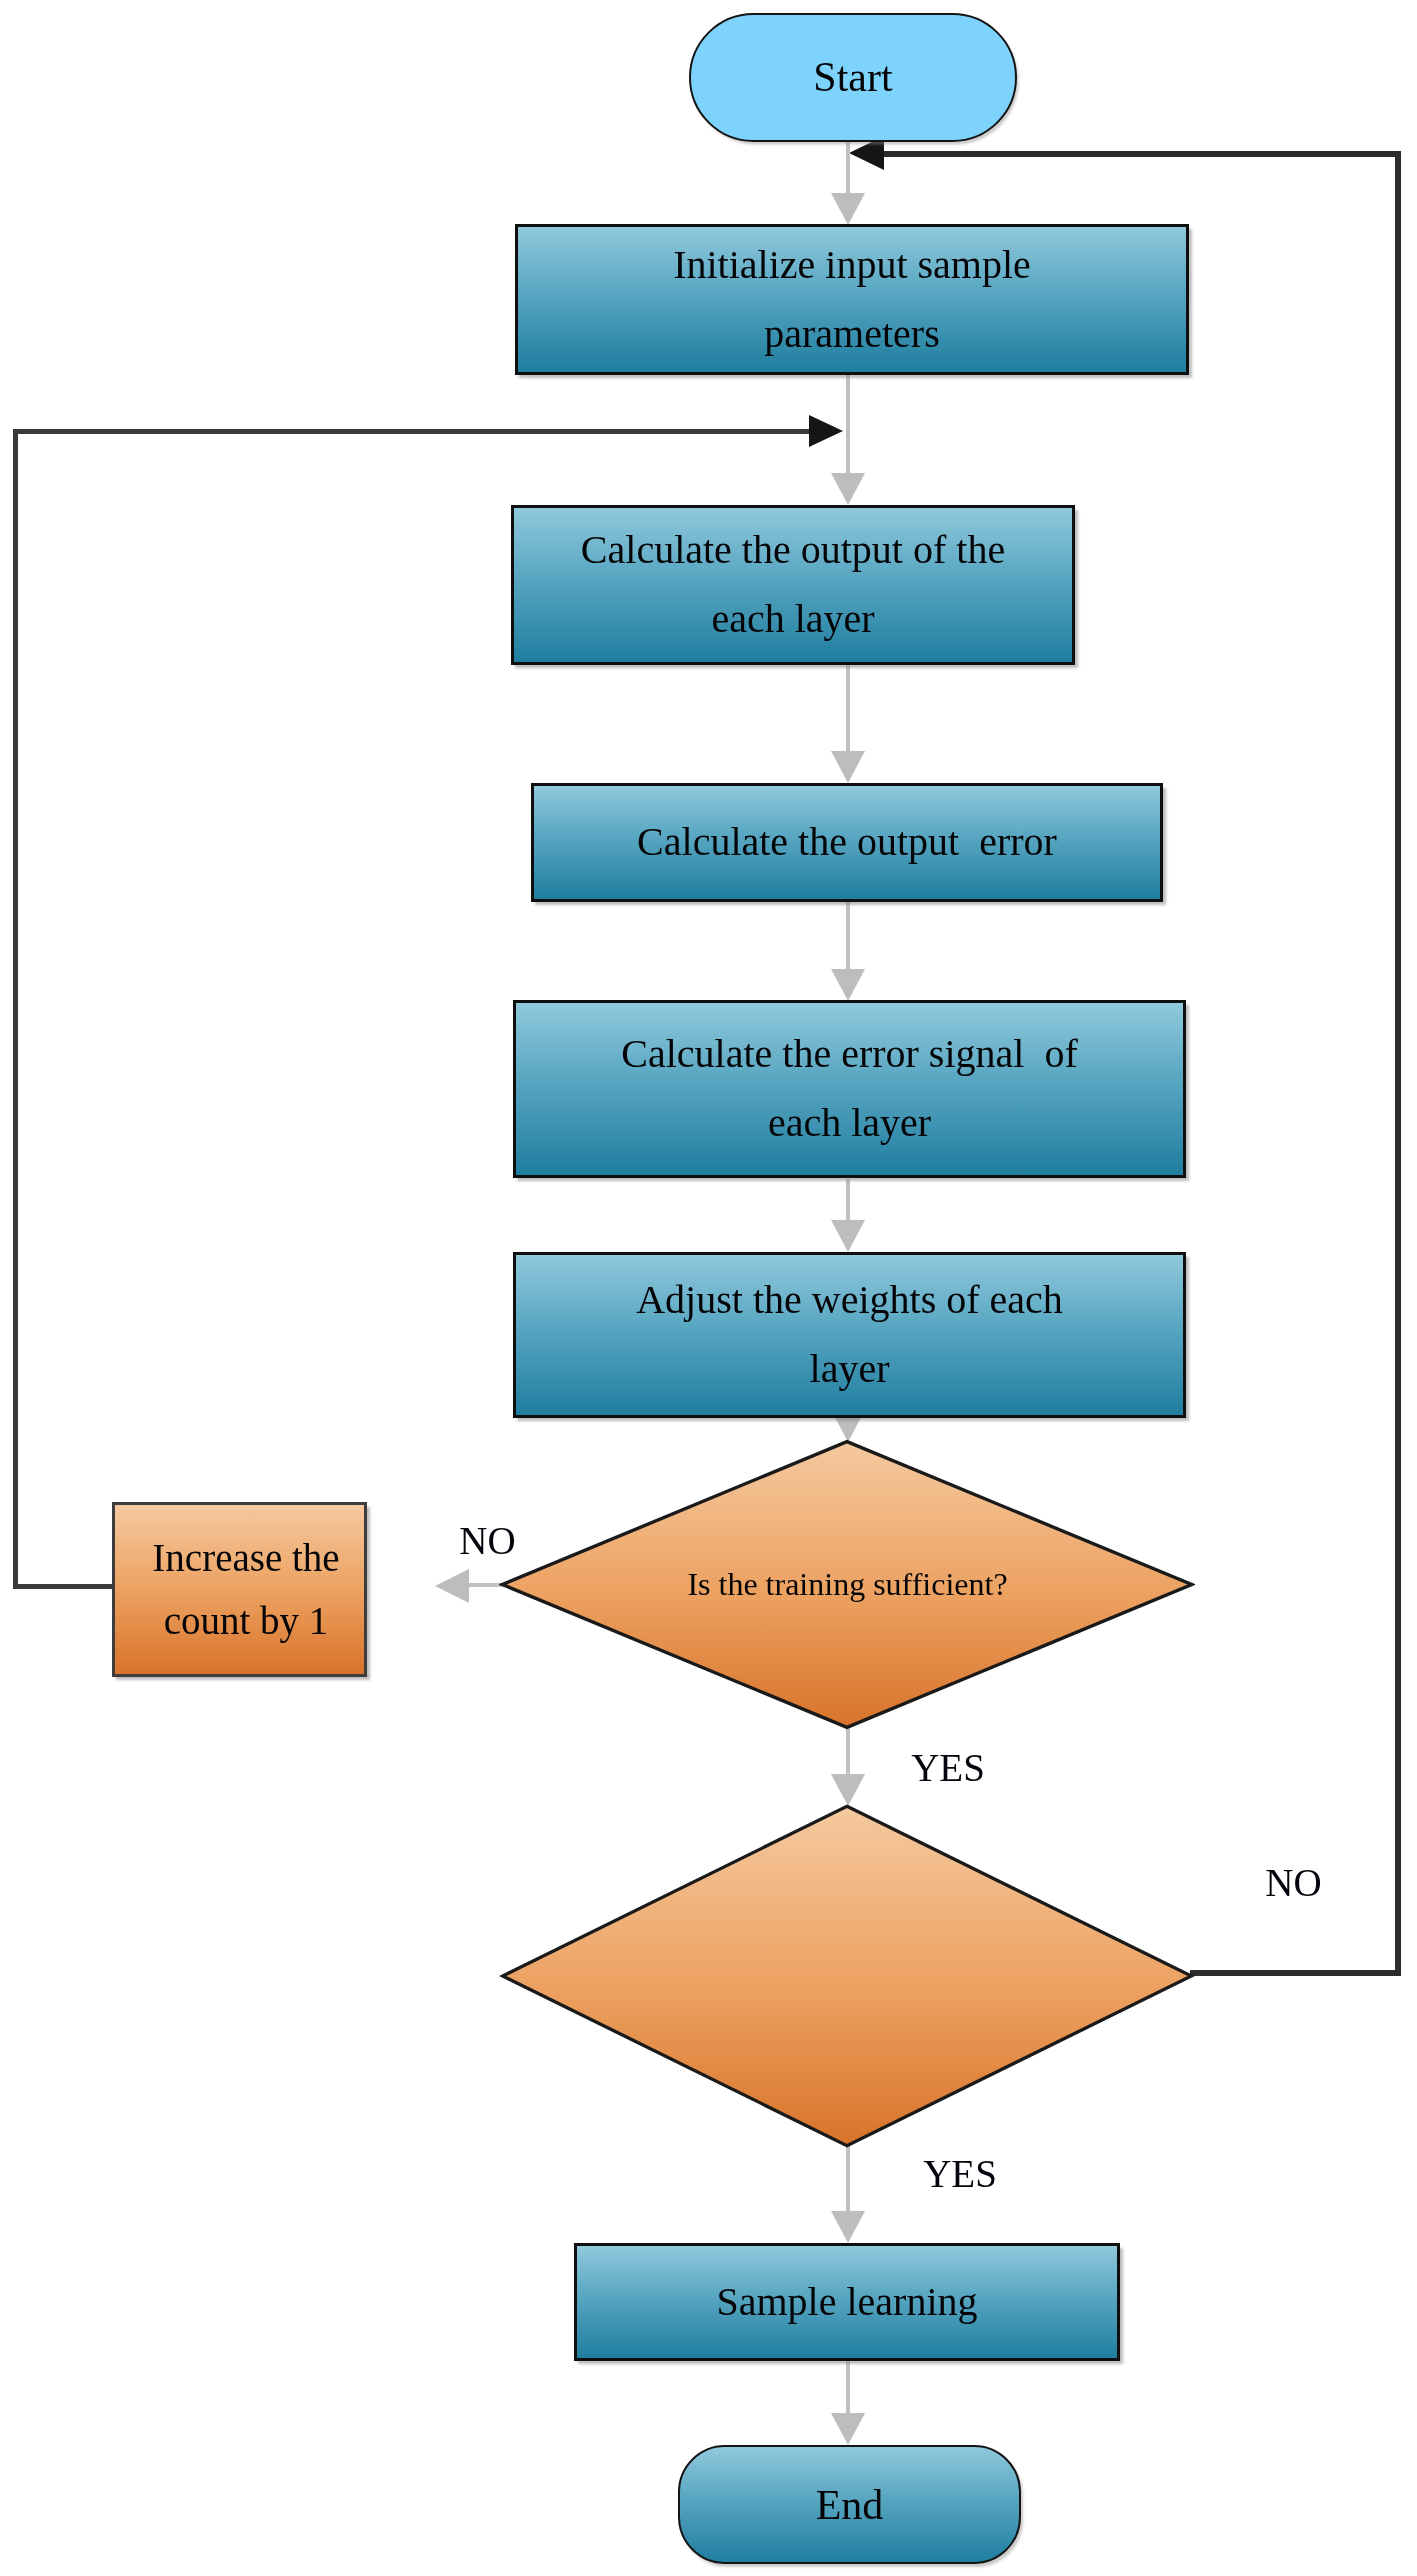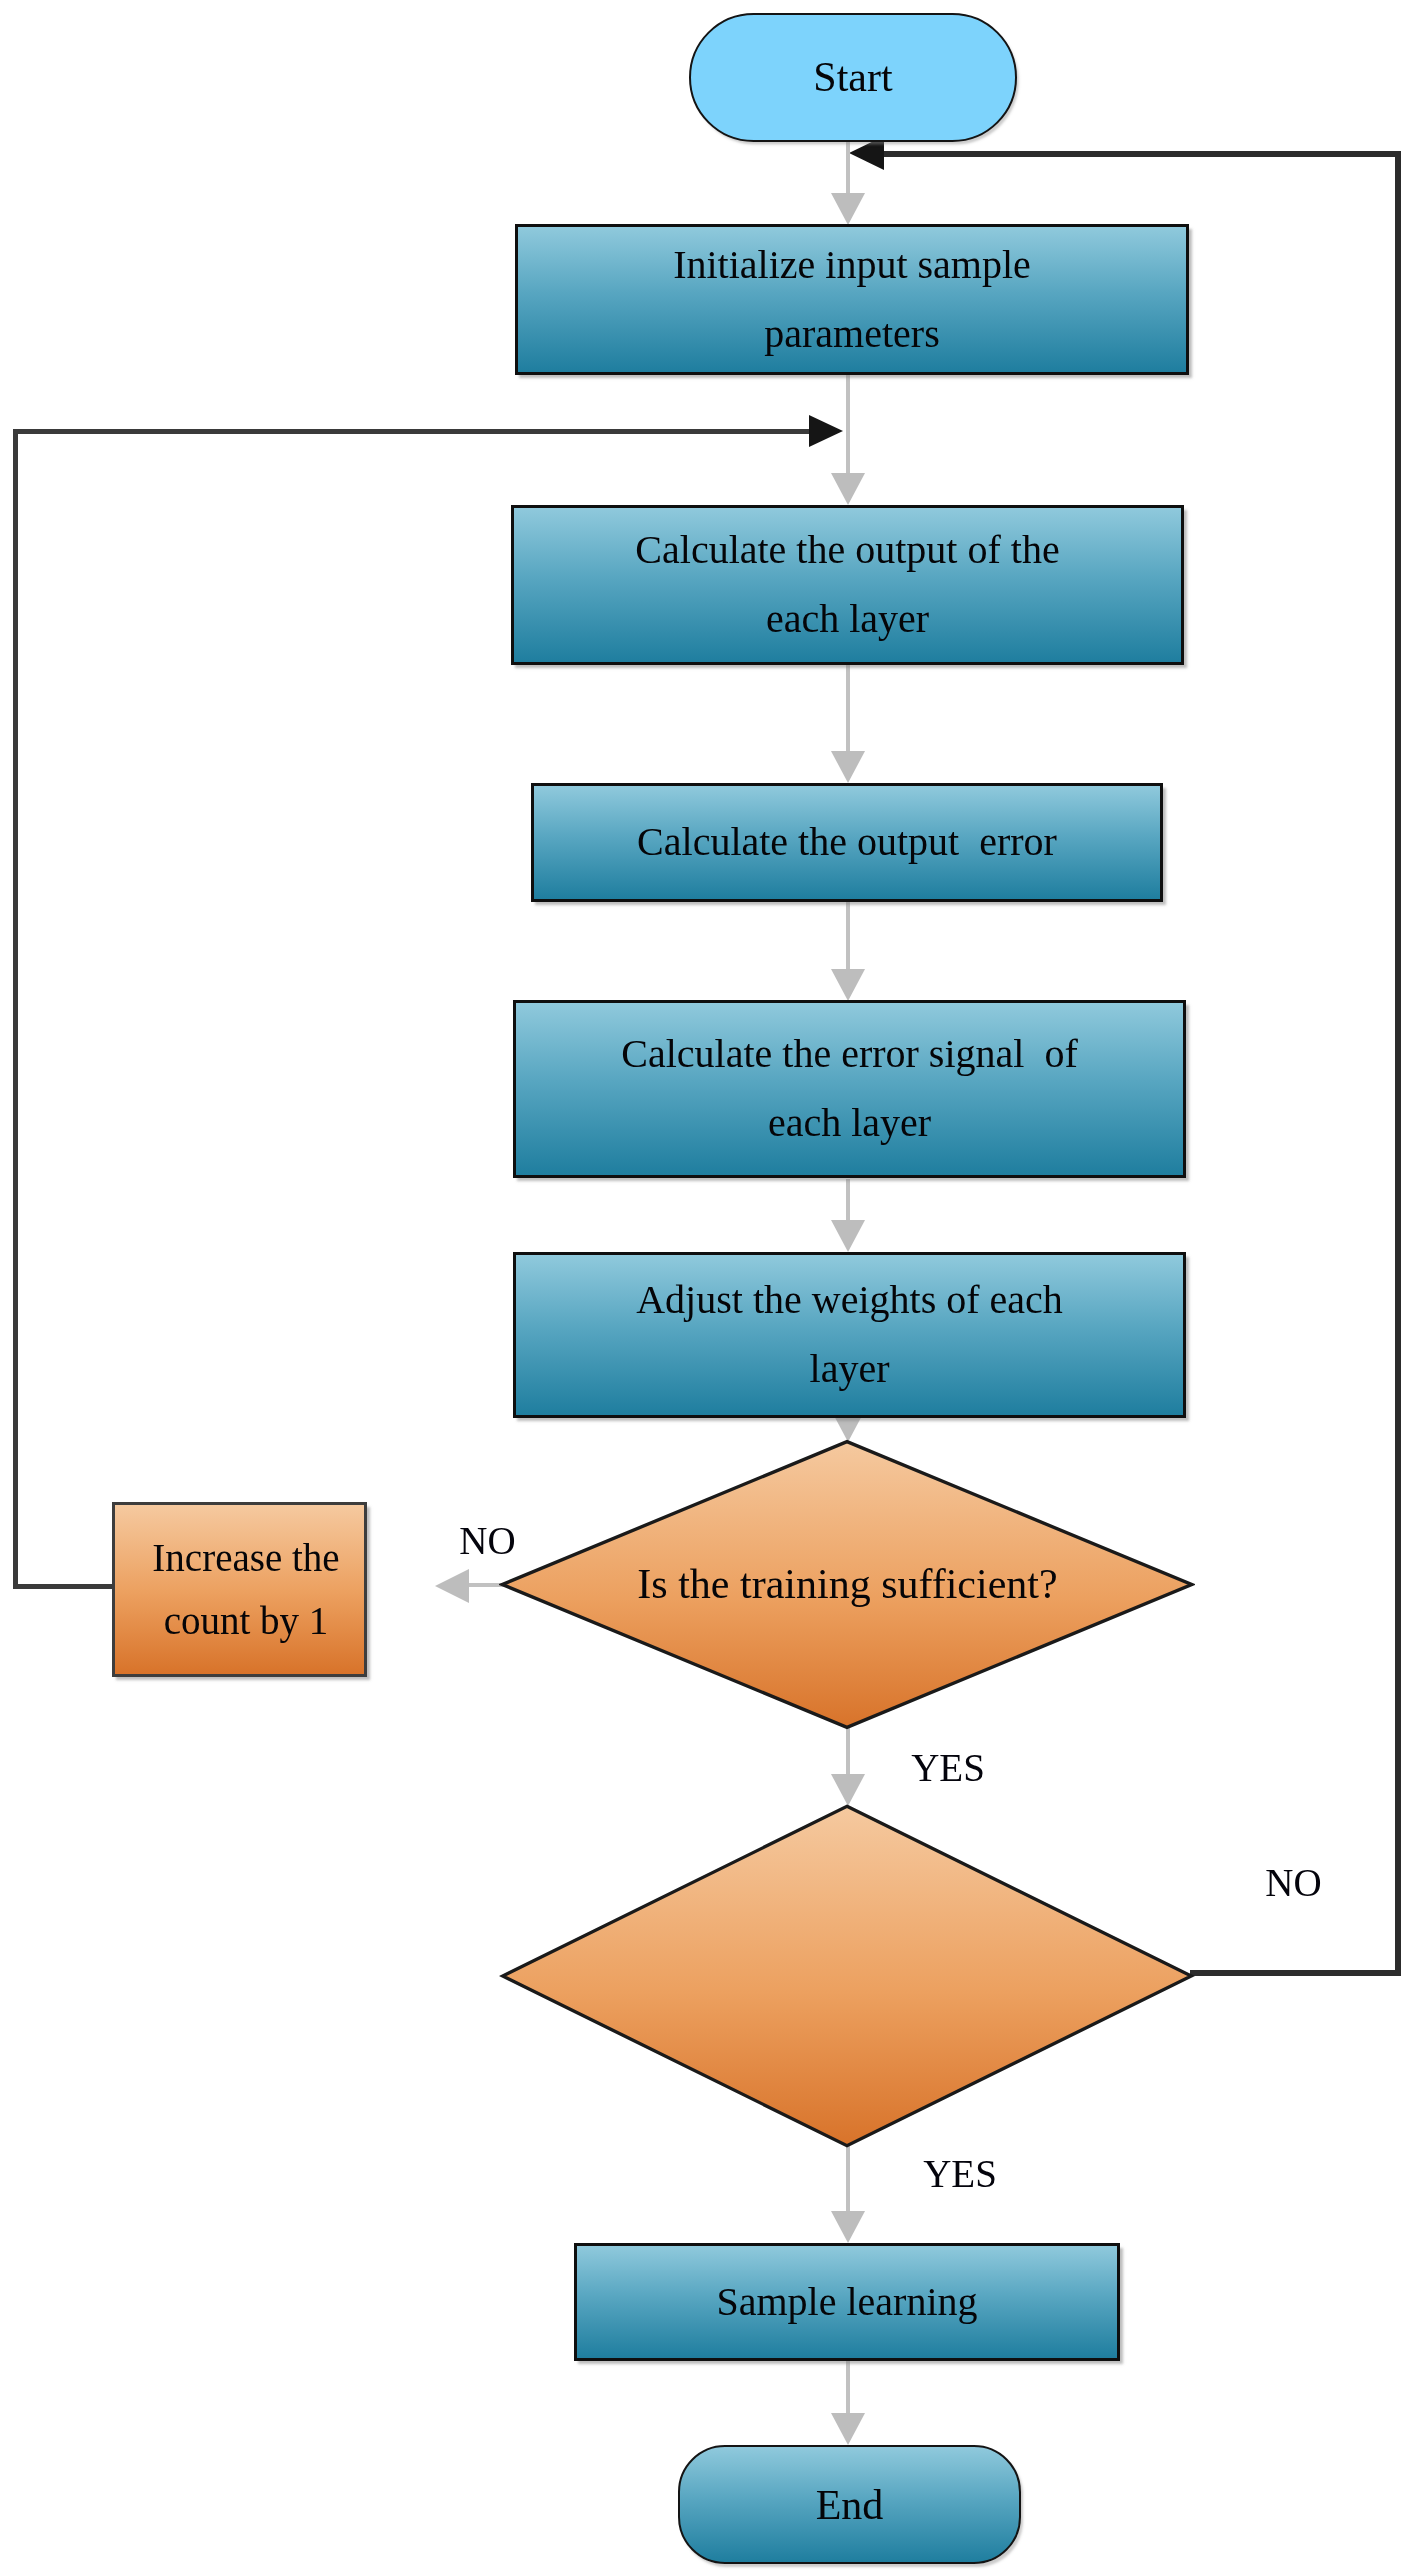--- a/index.html
+++ b/index.html
@@ -52,21 +52,21 @@
     font-size:39px;
     line-height:1.6;
   }
   .diamond-svg{position:absolute;}
   .diamond-label{
     position:absolute;
     display:flex;
     align-items:center;
     justify-content:center;
     text-align:center;
-    font-size:42px;
+    font-size:32px;
     line-height:1.55;
     color:#050508;
   }
   .gline{position:absolute;background:#c1c1c1;}
   .garrow-down{
     position:absolute;width:0;height:0;
     border-left:17px solid transparent;
     border-right:17px solid transparent;
     border-top:32px solid #bdbdbd;
   }
@@ -143,21 +143,21 @@
 
   <div class="node terminator-start" style="left:689px;top:12.6px;width:328px;height:129px;">
     <span class="node-label">Start</span>
   </div>
 
   <div class="node process" style="left:515px;top:224px;width:674px;height:151px;text-align:center;">
     <span class="node-label">Initialize input sample
 parameters</span>
   </div>
 
-  <div class="node process" style="left:511px;top:505px;width:673px;height:160px;">
+  <div class="node process" style="left:511px;top:505px;width:564px;height:160px;">
     <span class="node-label">Calculate the output of the
 each layer</span>
   </div>
 
   <div class="node process" style="left:531px;top:783px;width:632px;height:119px;">
     <span class="node-label">Calculate the output  error</span>
   </div>
 
   <div class="node process" style="left:513px;top:1000px;width:673px;height:178px;">
     <span class="node-label">Calculate the error signal  of

